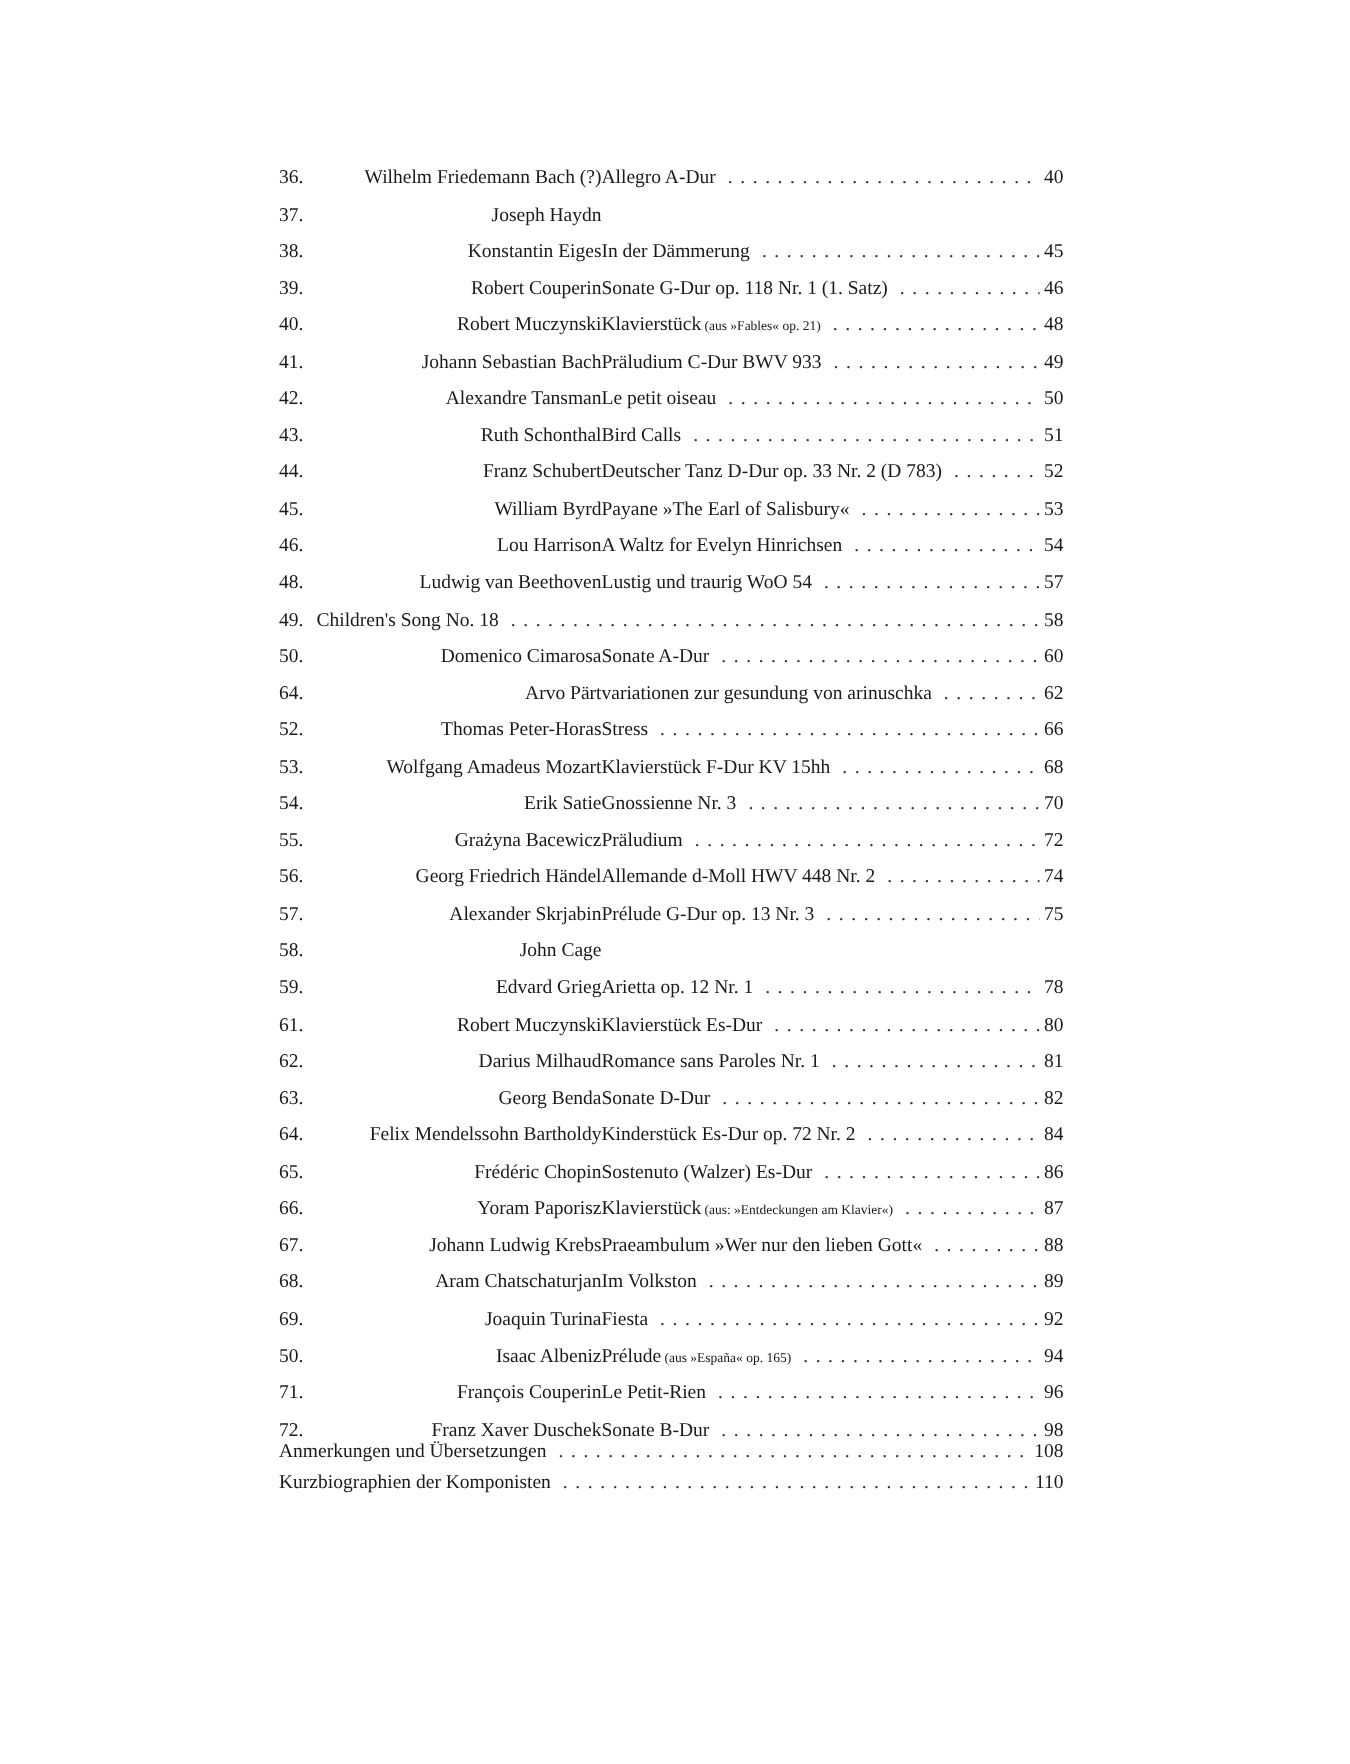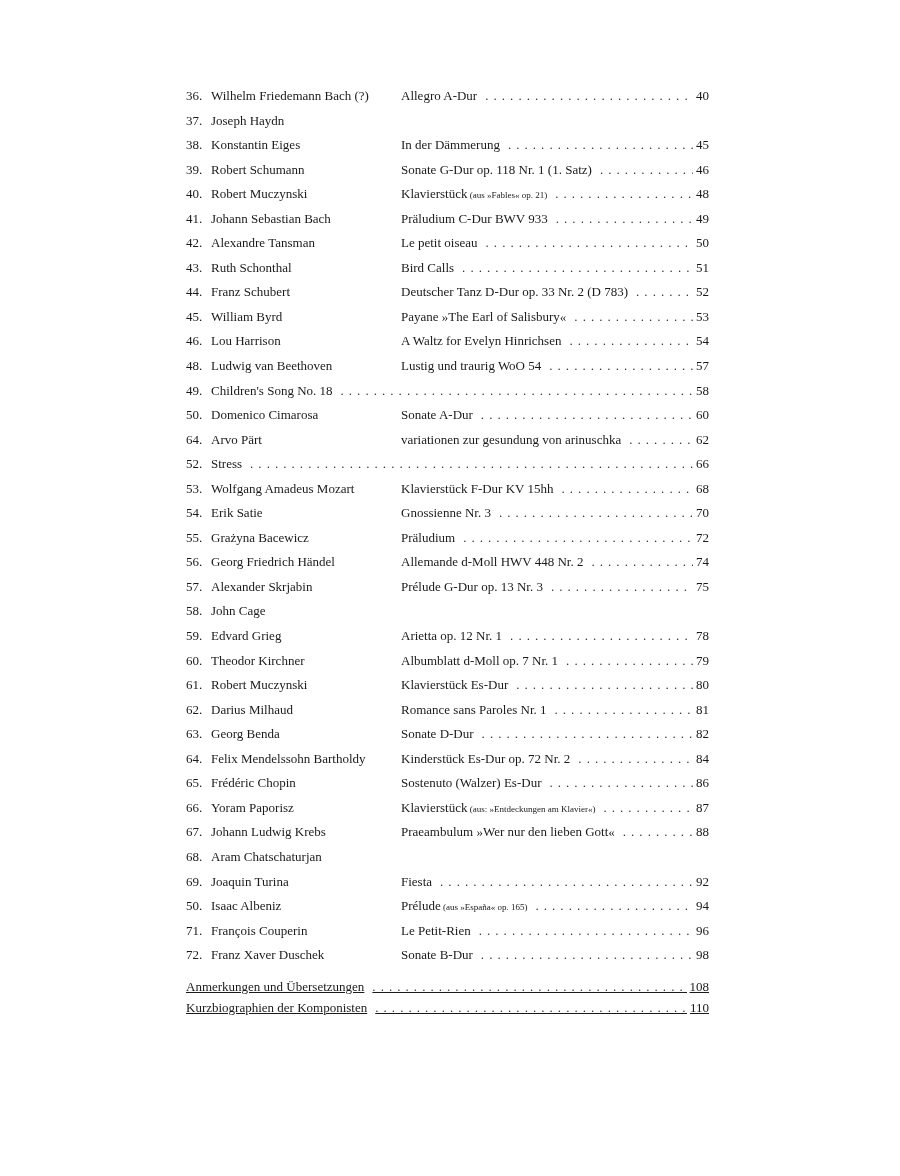--- a/index.html
+++ b/index.html
@@ -2,40 +2,40 @@
 <html><head>
   <meta charset="utf-8">
   <style>
     html, body { margin: 0; padding: 0; background: #ffffff; }
     body {
       width: 900px; height: 1176px; position: relative; overflow: hidden;
       font-family: "Liberation Serif", "DejaVu Serif", serif;
       color: #1a1a1a;
       font-size: 13px;
     }
-    .toc { position: absolute; left: 186px; top: 84px; width: 523px; }
+    .toc { position: absolute; left: 186px; top: 106px; width: 523px; }
     .row {
       display: flex; align-items: baseline; height: 24.55px; line-height: 24.55px;
       white-space: nowrap;
     }
     .num { width: 25px; flex: 0 0 25px; }
-    .composer { width: 190px; flex: 0 0 190px; overflow: hidden; }
+    .composer { width: 190px; flex: 0 0 190px; overflow: hidden; text-align: right; }
     .piece { flex: 1 1 auto; display: flex; align-items: baseline; overflow: hidden; }
     .title { flex: 0 0 auto; }
     .title small { font-size: 9px; }
     .dots {
       flex: 1 1 auto; overflow: hidden; margin: 0 3px 0 8px;
       letter-spacing: 3.4px; color: #333;
     }
     .dots::before {
       content: ". . . . . . . . . . . . . . . . . . . . . . . . . . . . . . . . . . . . . . . . . . . . . . . . . . . . . . . . . . . . . . . . . . . . . . . . . . . . . . . . . . . . . . . . . . . . . . . . . . . . . . .";
       letter-spacing: 0.9px;
     }
     .page { flex: 0 0 auto; text-align: right; }
-    .appendix { position: absolute; left: 186px; top: 976px; width: 523px; text-decoration: underline; }
+    .appendix { position: absolute; left: 186px; top: 956px; width: 523px; }
     .appendix .row { height: 21px; line-height: 21px; }
   </style>
 </head>
 <body>
 
 <div class="toc" id="toc">
     <div class="row">
     <span class="num">36.</span>
     <span class="composer">Wilhelm Friedemann Bach (?)</span>
     <span class="piece">
@@ -52,21 +52,21 @@
     <span class="num">38.</span>
     <span class="composer">Konstantin Eiges</span>
     <span class="piece">
       <span class="title"><span class="t">In der Dämmerung</span></span>
       <span class="dots"></span>
       <span class="page">45</span>
     </span>
   </div>
     <div class="row">
     <span class="num">39.</span>
-    <span class="composer">Robert Schumann</span>
+    <span class="composer">Robert Couperin</span>
     <span class="piece">
       <span class="title"><span class="t">Sonate G-Dur op. 118 Nr. 1 (1. Satz)</span></span>
       <span class="dots"></span>
       <span class="page">46</span>
     </span>
   </div>
     <div class="row">
     <span class="num">40.</span>
     <span class="composer">Robert Muczynski</span>
     <span class="piece">
@@ -159,20 +159,21 @@
     <span class="num">64.</span>
     <span class="composer">Arvo Pärt</span>
     <span class="piece">
       <span class="title"><span class="t">variationen zur gesundung von arinuschka</span></span>
       <span class="dots"></span>
       <span class="page">62</span>
     </span>
   </div>
     <div class="row">
     <span class="num">52.</span>
+    <span class="composer">Thomas Peter-Horas</span>
     <span class="piece">
       <span class="title"><span class="t">Stress</span></span>
       <span class="dots"></span>
       <span class="page">66</span>
     </span>
   </div>
     <div class="row">
     <span class="num">53.</span>
     <span class="composer">Wolfgang Amadeus Mozart</span>
     <span class="piece">
@@ -224,29 +225,20 @@
     <div class="row">
     <span class="num">59.</span>
     <span class="composer">Edvard Grieg</span>
     <span class="piece">
       <span class="title"><span class="t">Arietta op. 12 Nr. 1</span></span>
       <span class="dots"></span>
       <span class="page">78</span>
     </span>
   </div>
     <div class="row">
-    <span class="num">60.</span>
-    <span class="composer">Theodor Kirchner</span>
-    <span class="piece">
-      <span class="title"><span class="t">Albumblatt d-Moll op. 7 Nr. 1</span></span>
-      <span class="dots"></span>
-      <span class="page">79</span>
-    </span>
-  </div>
-    <div class="row">
     <span class="num">61.</span>
     <span class="composer">Robert Muczynski</span>
     <span class="piece">
       <span class="title"><span class="t">Klavierstück Es-Dur</span></span>
       <span class="dots"></span>
       <span class="page">80</span>
     </span>
   </div>
     <div class="row">
     <span class="num">62.</span>
@@ -298,20 +290,25 @@
     <span class="composer">Johann Ludwig Krebs</span>
     <span class="piece">
       <span class="title"><span class="t">Praeambulum »Wer nur den lieben Gott«</span></span>
       <span class="dots"></span>
       <span class="page">88</span>
     </span>
   </div>
     <div class="row">
     <span class="num">68.</span>
     <span class="composer">Aram Chatschaturjan</span>
+    <span class="piece">
+      <span class="title"><span class="t">Im Volkston</span></span>
+      <span class="dots"></span>
+      <span class="page">89</span>
+    </span>
   </div>
     <div class="row">
     <span class="num">69.</span>
     <span class="composer">Joaquin Turina</span>
     <span class="piece">
       <span class="title"><span class="t">Fiesta</span></span>
       <span class="dots"></span>
       <span class="page">92</span>
     </span>
   </div>

